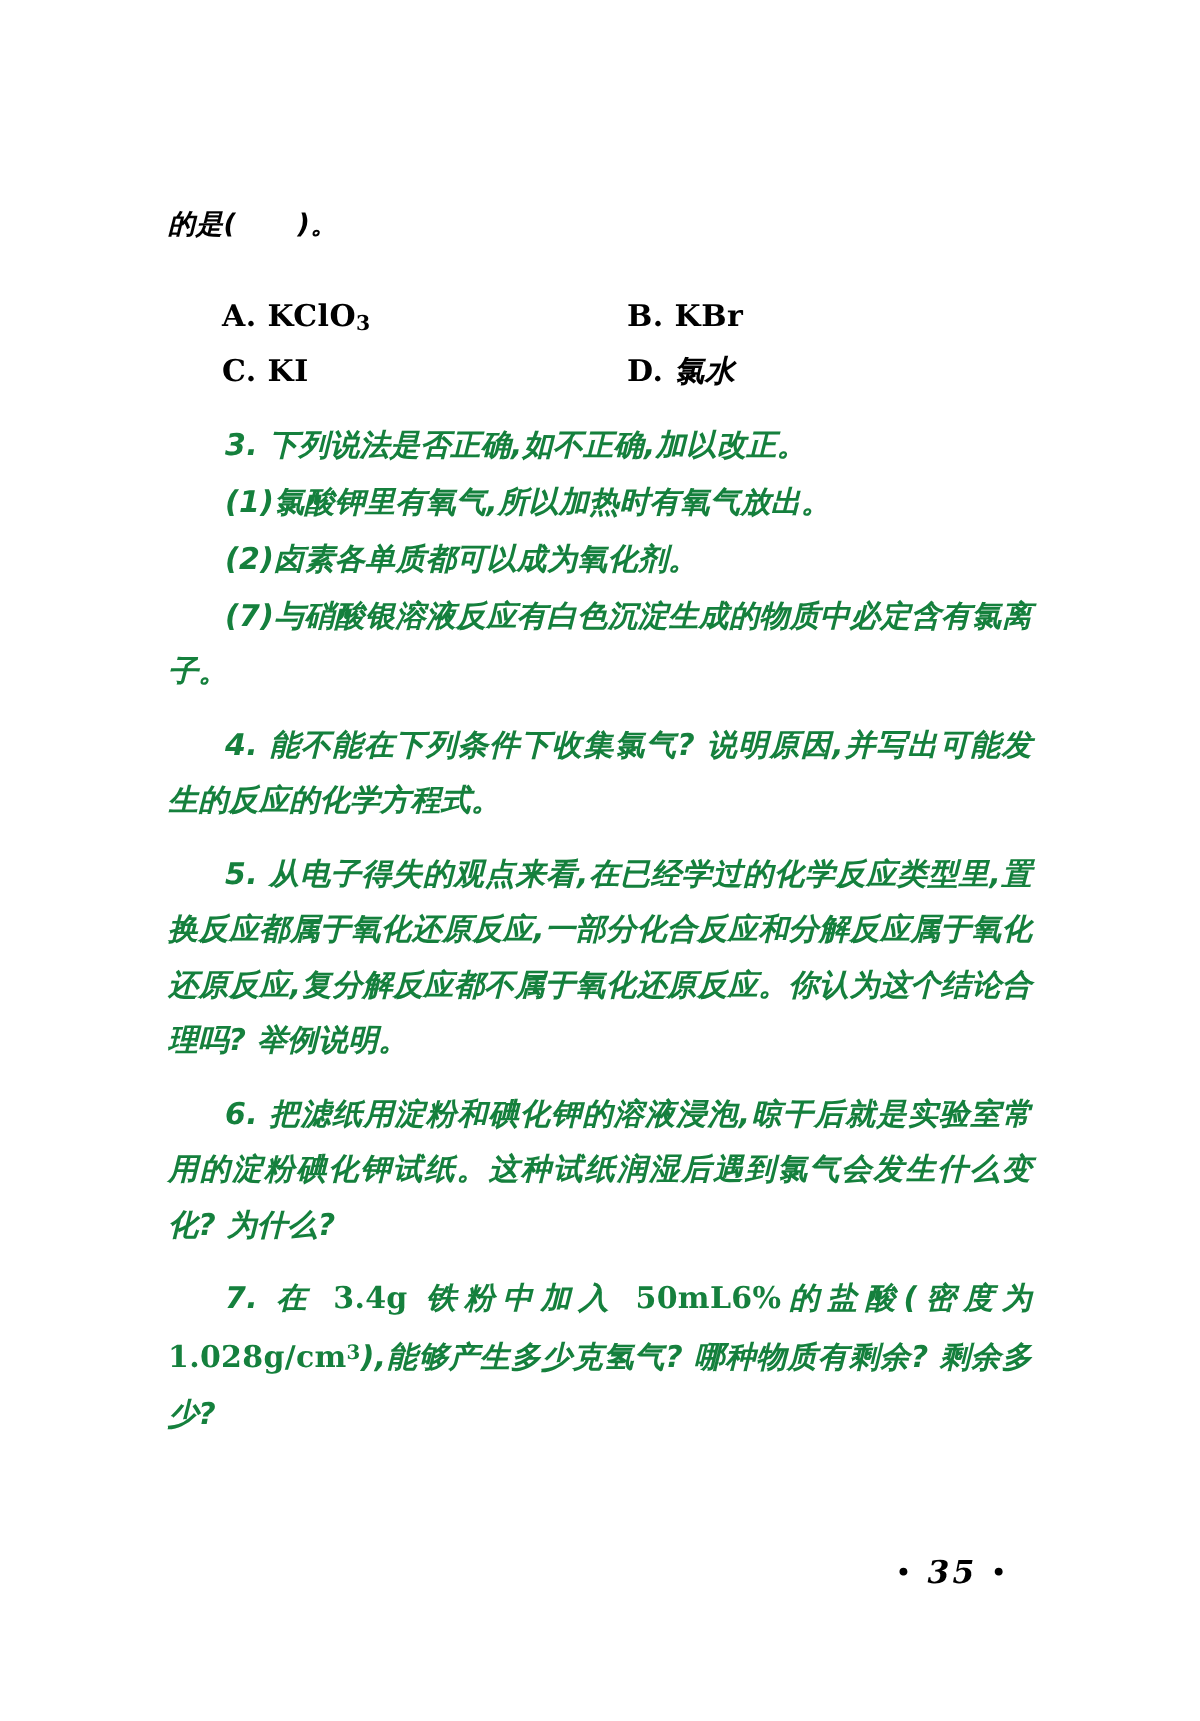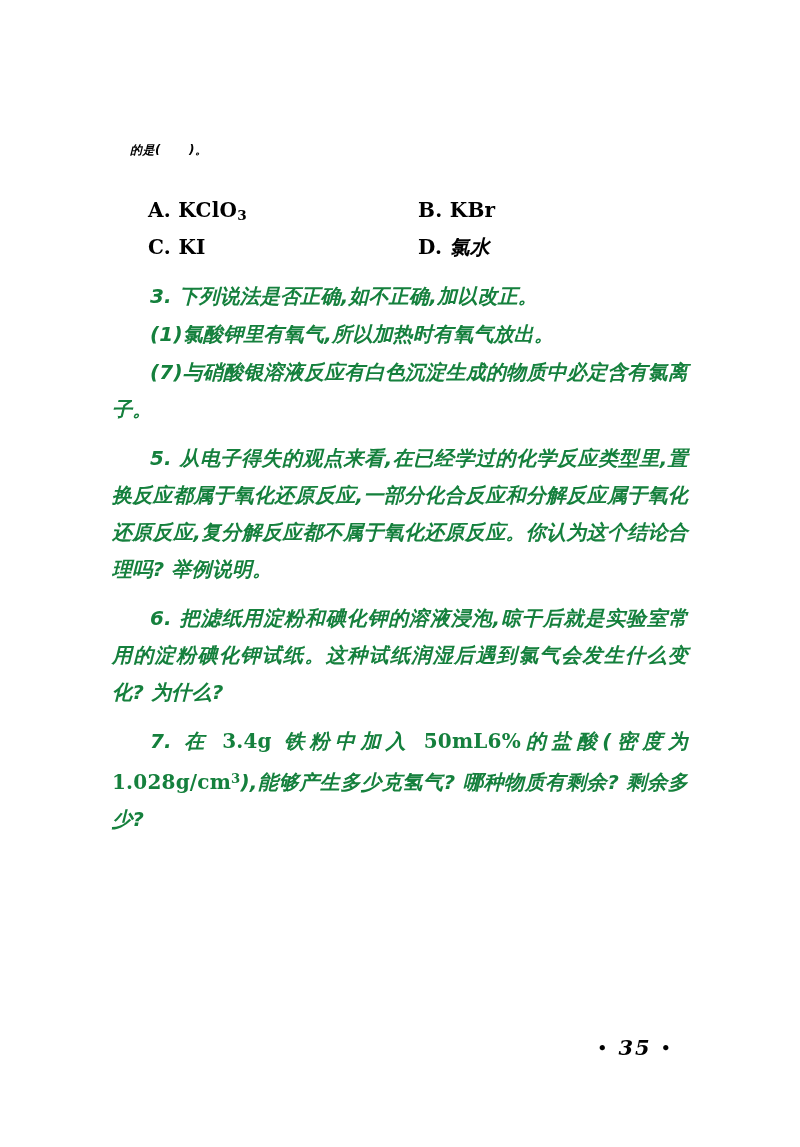--- a/index.html
+++ b/index.html
@@ -59,25 +59,24 @@
   }
   .sub-gap {
     margin-top: 1px;
   }
 
   
   .lead-line {
     font-family: "DejaVu Sans", "Liberation Sans", sans-serif;
     font-weight: 700;
     font-style: italic;
-    font-size: 12px;
+    font-size: 18px;
     line-height: 34px;
     letter-spacing: 0.5px;
     white-space: pre;
-    margin-left: 18px;
   }
 
   
   .options {
     margin-top: 25px;
   }
   .opt-row {
     display: flex;
     line-height: 37px;
     height: 37px;
@@ -154,24 +153,26 @@
       <div class="opt-row">
         <div class="opt-cell col-a"><span>C.</span><span> </span><span>KI</span></div>
         <div class="opt-cell"><span>D.</span><span> </span><span class="cjk-inline">氯水</span></div>
       </div>
 
     </div>
 
     <div class="q-gap">
       <p class="para cjk indent-2 last-line-left">3. 下列说法是否正确,如不正确,加以改正。</p>
       <p class="para cjk indent-2 last-line-left sub-gap">(1)氯酸钾里有氧气,所以加热时有氧气放出。</p>
+      <p class="para cjk indent-2 last-line-left sub-gap">(2)卤素各单质都可以成为氧化剂。</p>
       <p class="para cjk indent-2 last-line-left sub-gap">(7)与硝酸银溶液反应有白色沉淀生成的物质中必定含有氯离子。</p>
     </div>
 
     <div class="q-gap">
+      <p class="para cjk indent-2 last-line-left">4. 能不能在下列条件下收集氯气? 说明原因,并写出可能发生的反应的化学方程式。</p>
     </div>
 
     <div class="q-gap">
       <p class="para cjk indent-2 last-line-left">5. 从电子得失的观点来看,在已经学过的化学反应类型里,置换反应都属于氧化还原反应,一部分化合反应和分解反应属于氧化还原反应,复分解反应都不属于氧化还原反应。你认为这个结论合理吗? 举例说明。</p>
     </div>
 
     <div class="q-gap">
       <p class="para cjk indent-2 last-line-left">6. 把滤纸用淀粉和碘化钾的溶液浸泡,晾干后就是实验室常用的淀粉碘化钾试纸。这种试纸润湿后遇到氯气会发生什么变化? 为什么?</p>
     </div>
 

